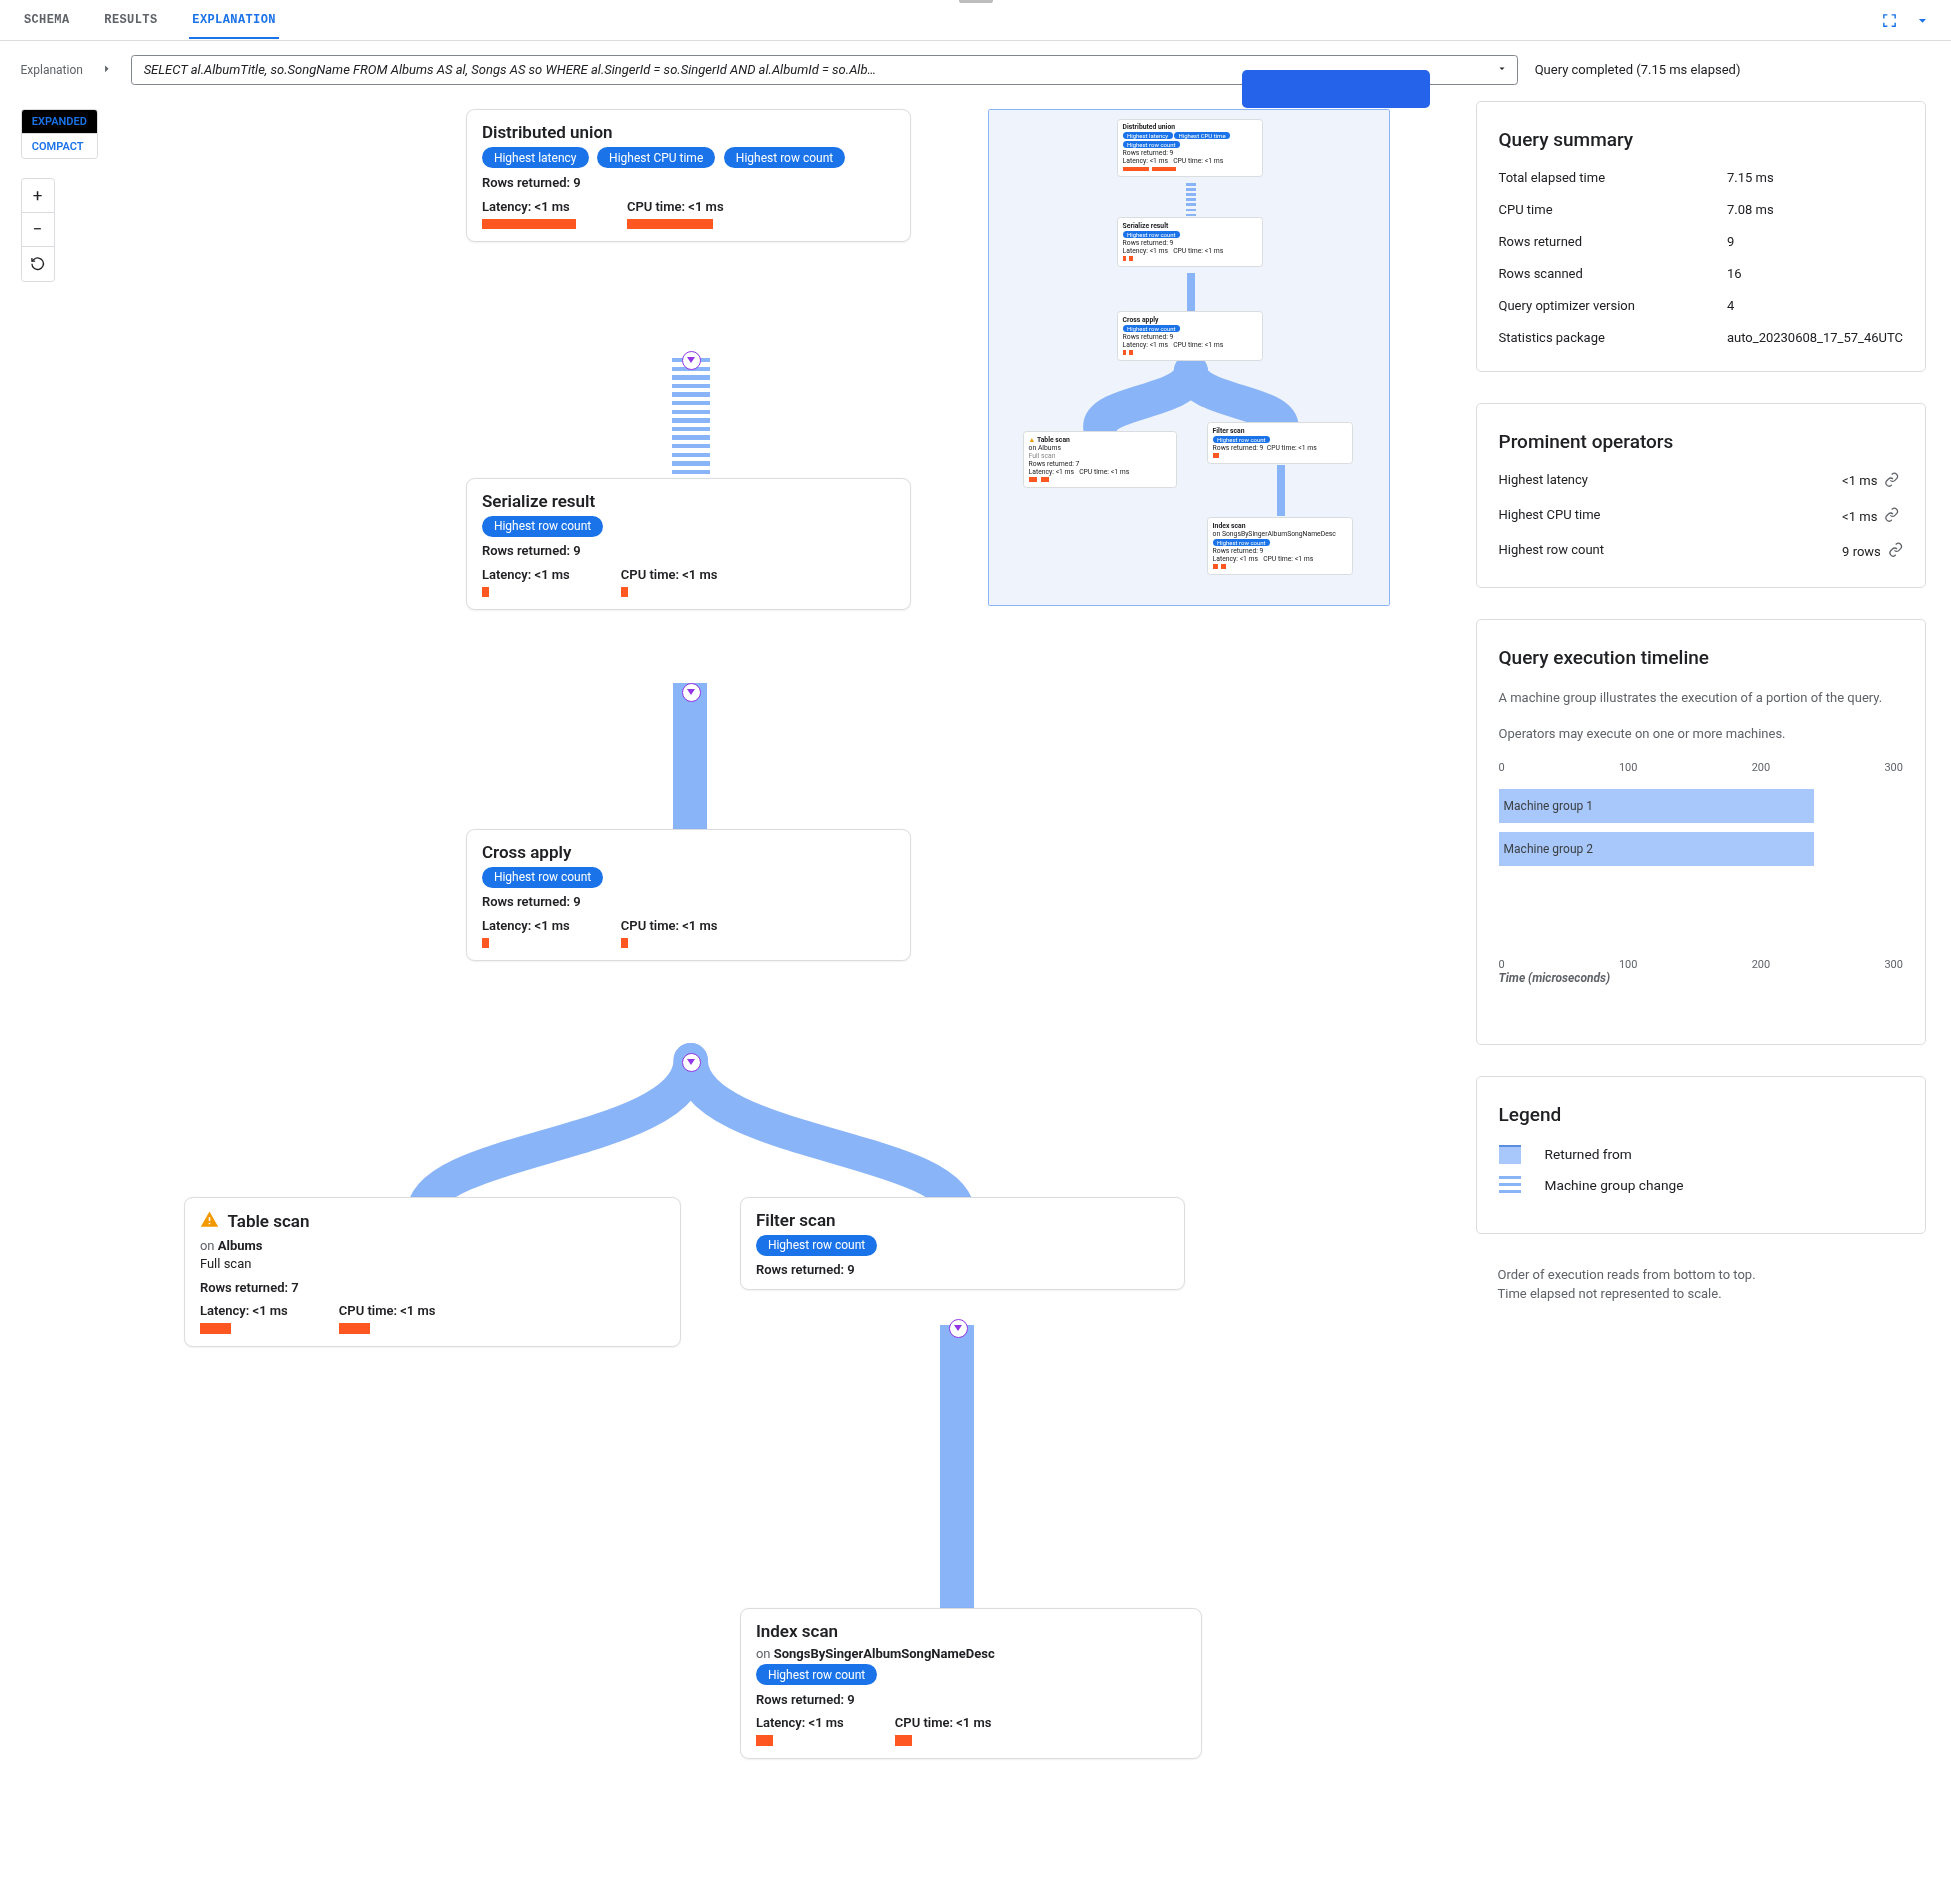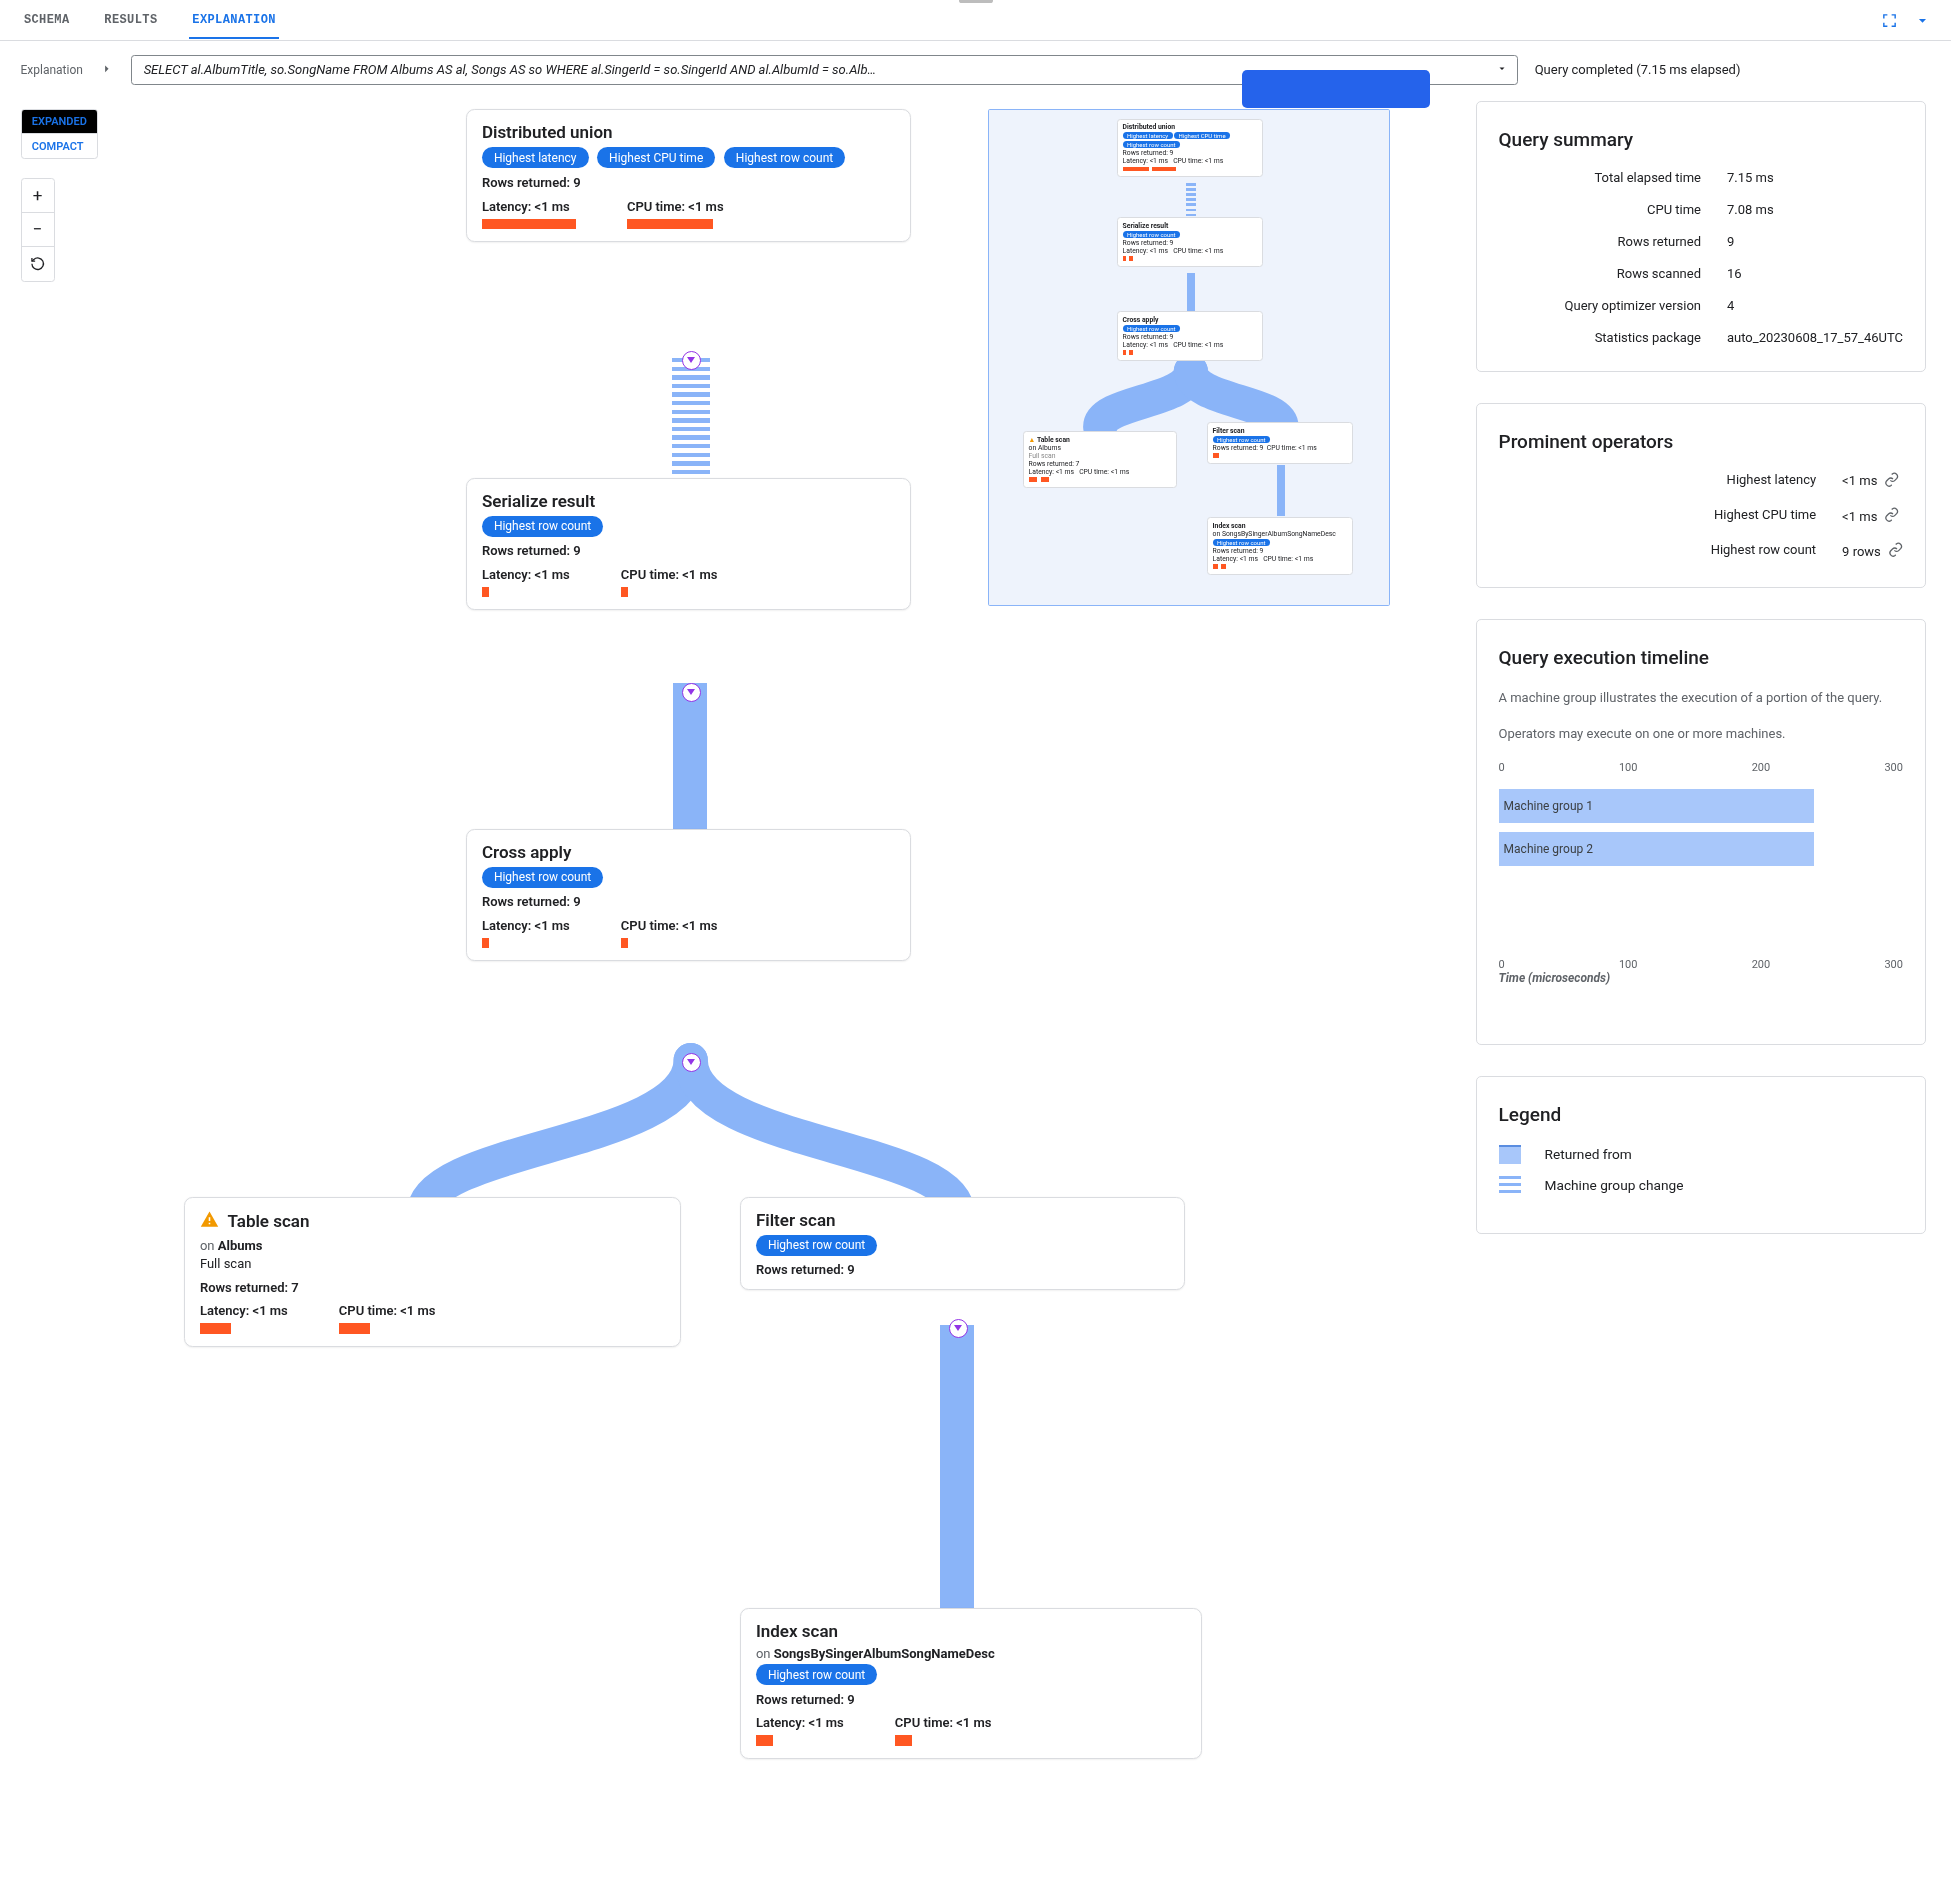--- a/index.html
+++ b/index.html
@@ -175,21 +175,21 @@
   .minimap .mbar { display:inline-block; height:4.3px; background: var(--orange); }
   .minimap .medge { position:absolute; background: var(--edge-blue); }
   .minimap .medge.striped { background: repeating-linear-gradient(to bottom, var(--edge-blue) 0 2.6px, #eef3fc 2.6px 5.1px); }
 
   
   .sidebar { display:flex; flex-direction:column; gap: 31px; padding-right: 26px;}
   .panel { border: 0.9px solid var(--border); border-radius: 5.1px; padding: 26px 22px; }
   .panel.noborder { border:none; padding: 0 22px; }
   .panel h2 { margin: 0 0 19px; font-size: 19px; font-weight: 500; }
   .kv { display:grid; grid-template-columns: 1fr auto; row-gap: 17px; column-gap: 26px; font-size: 13px; }
-  .kv .k { color: var(--text); text-align: right; }
+  .kv .k { color: var(--text); }
   .kv .v { color: var(--text); display:flex; align-items:center; gap:6.8px; }
   .link-icon svg { width:15.4px; height:15.4px; stroke: var(--muted);}
   .desc { color: var(--muted); font-size: 13px; line-height: 1.5; margin-bottom: 17px; }
 
   
   .timeline {
     position: relative;
     height: 257px;
   }
   .timeline .axis-top, .timeline .axis-bottom {
@@ -526,16 +526,20 @@
       <div class="legend-row">
         <div class="sw solid"></div>
         <span>Returned from</span>
       </div>
       <div class="legend-row">
         <div class="sw striped"></div>
         <span>Machine group change</span>
       </div>
     </div>
 
+    <div class="panel noborder">
+      <div class="foot-note">Order of execution reads from bottom to top.</div>
+      <div class="foot-note">Time elapsed not represented to scale.</div>
+    </div>
 
   </div>
 </div>
 
 
 </body></html>

